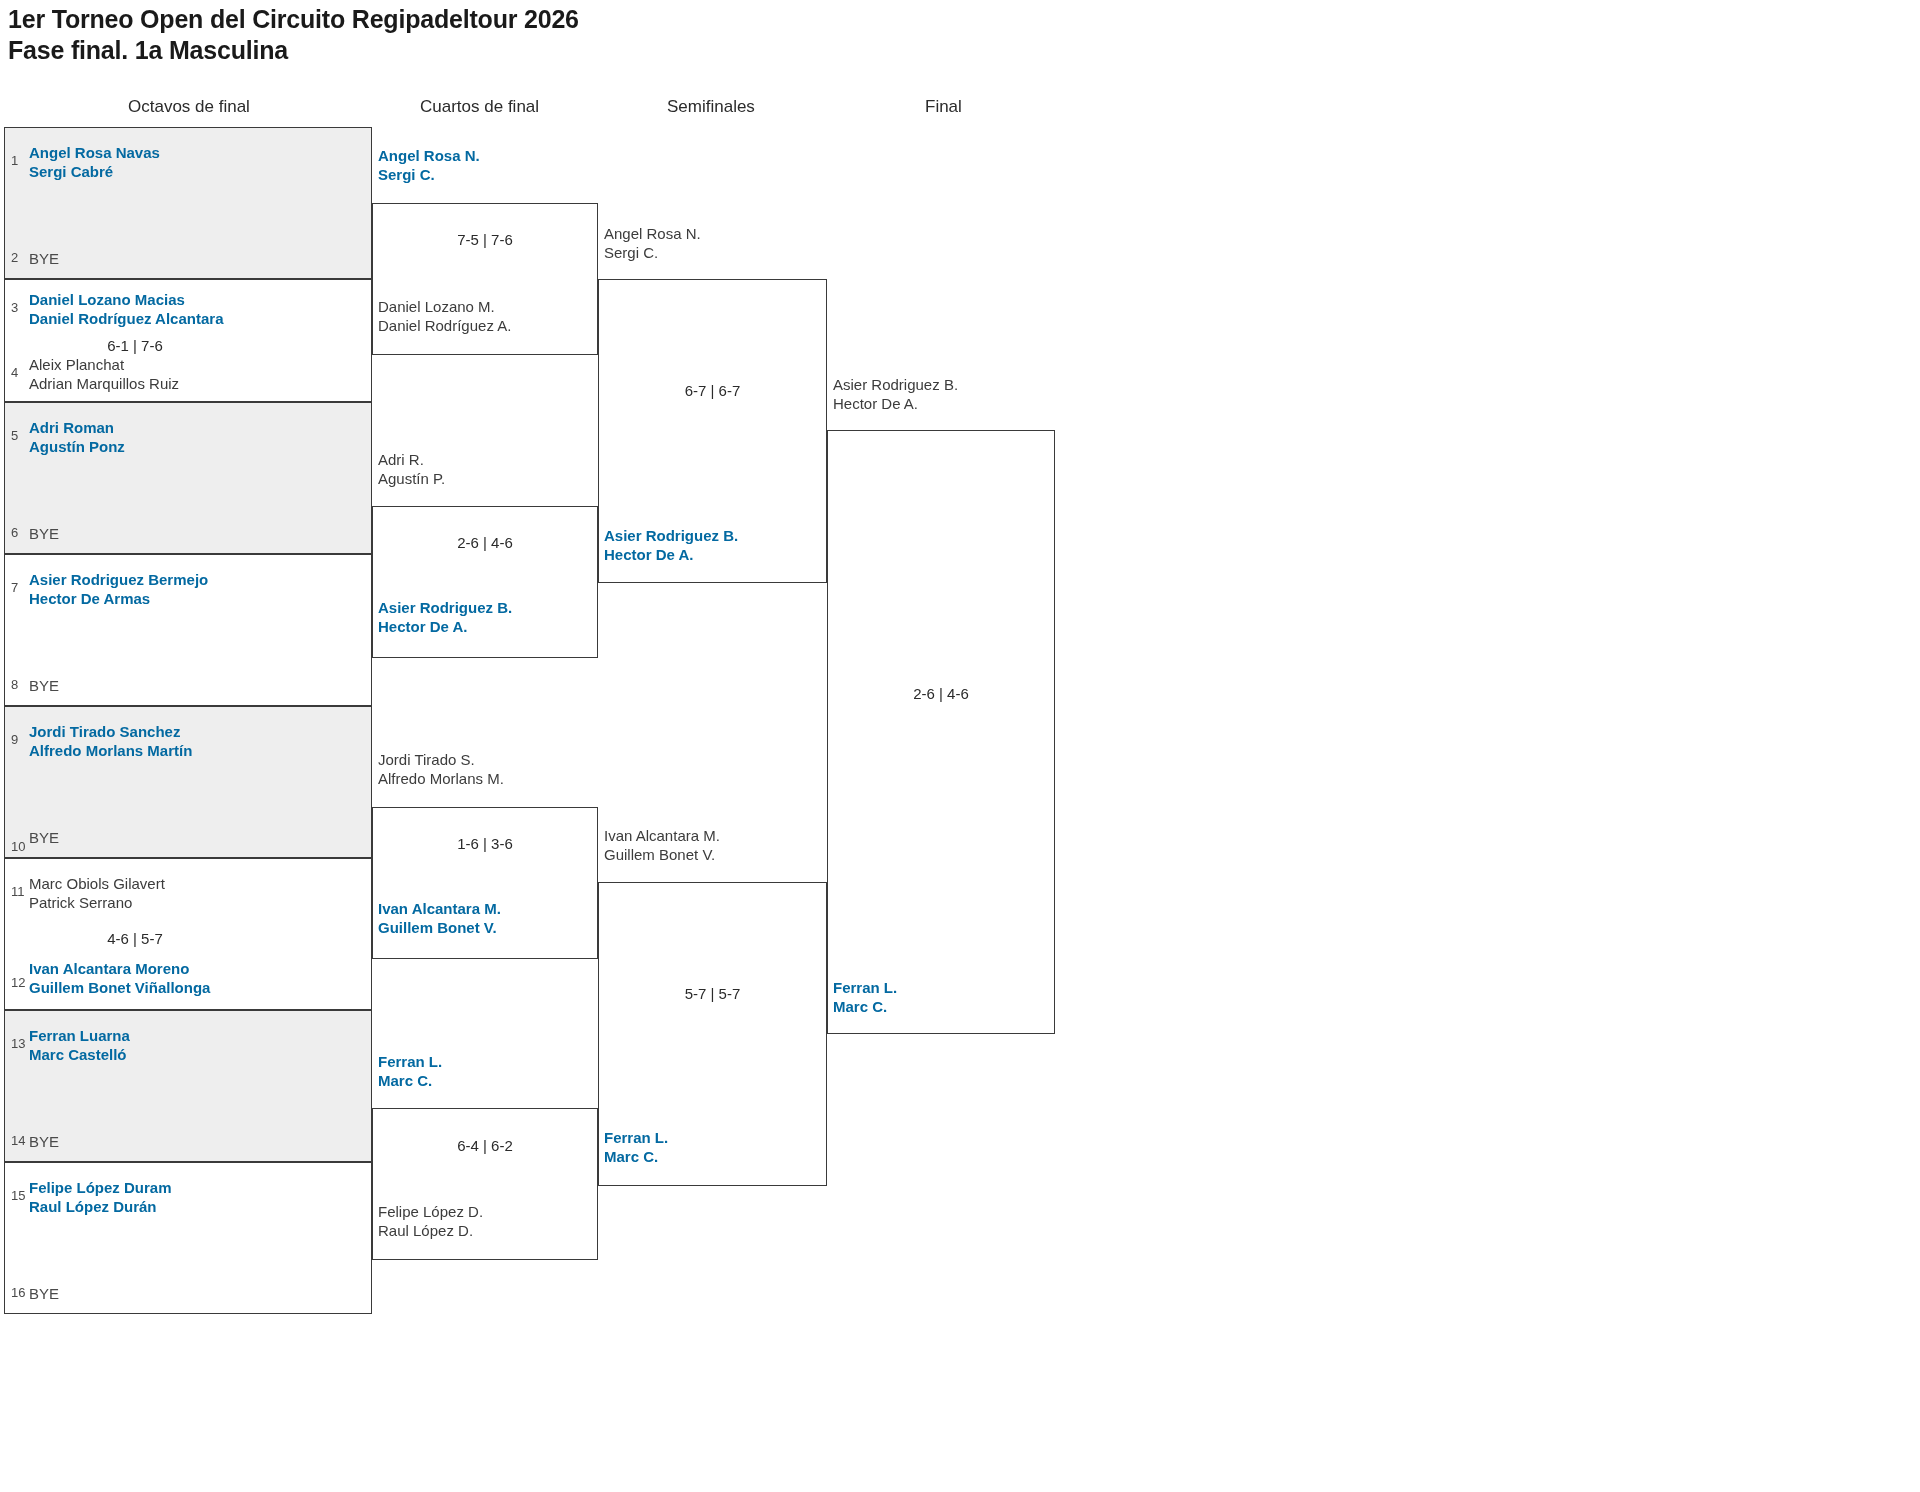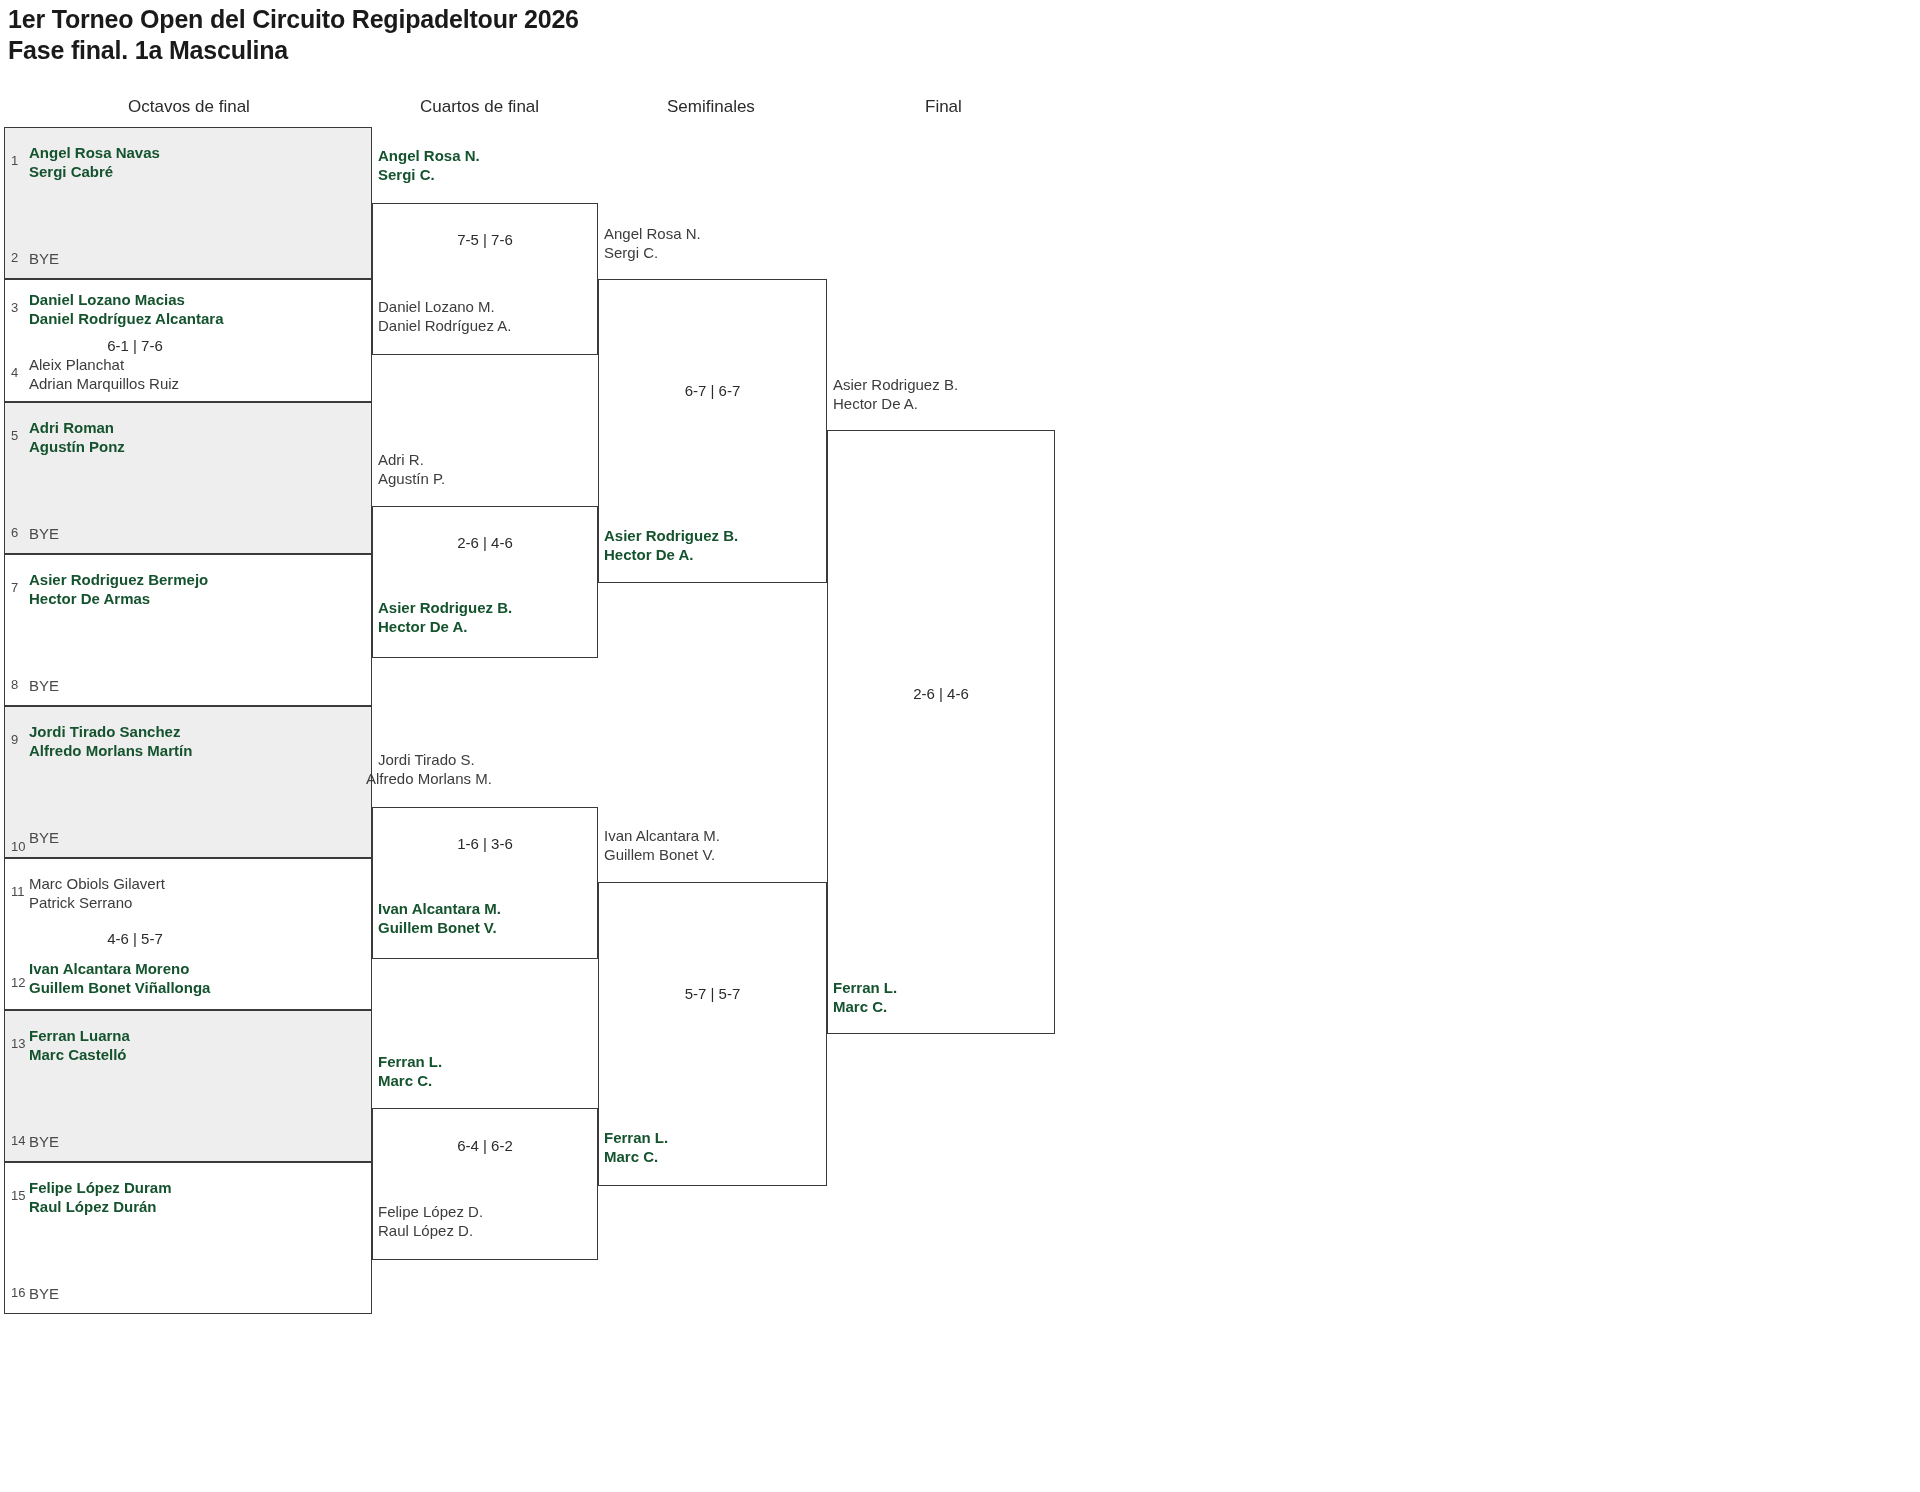--- a/index.html
+++ b/index.html
@@ -32,21 +32,21 @@
 
   .seed-num {
     position: absolute; left: 6px;
     font-size: 13px; color: #4a4a4a; text-align: left;
     width: 22px; white-space: nowrap;
   }
   .team {
     position: absolute;
     font-size: 15px; line-height: 19px; color: #1a1a1a; white-space: nowrap;
   }
-  .team.win { font-weight: 700; color: #14532d; }
+  .team.win { font-weight: 700; color: #0369a1; }
   .team.lose { font-weight: 400; color: #3c3c3c; }
   .team.bye { font-weight: 400; color: #4a4a4a; font-size: 15px; }
 
   .score {
     position: absolute; font-size: 15px; color: #2b2b2b; white-space: nowrap;
     text-align: center;
   }
 
   
   .conn {
@@ -154,21 +154,21 @@
 
   <div class="conn" style="left:372px; top:506px; width:226px; height:152px;"></div>
   <div class="team lose" style="left:378px; top:450px;">Adri R.</div>
   <div class="team lose" style="left:378px; top:469px;">Agustín P.</div>
   <div class="score" style="left:378px; top:534px; width:214px;">2-6 | 4-6</div>
   <div class="team win" style="left:378px; top:598px;">Asier Rodriguez B.</div>
   <div class="team win" style="left:378px; top:617px;">Hector De A.</div>
 
   <div class="conn" style="left:372px; top:807px; width:226px; height:152px;"></div>
   <div class="team lose" style="left:378px; top:750px;">Jordi Tirado S.</div>
-  <div class="team lose" style="left:366px; top:769px;">Alfredo Morlans M.</div>
+  <div class="team lose" style="left:378px; top:769px;">Alfredo Morlans M.</div>
   <div class="score" style="left:378px; top:835px; width:214px;">1-6 | 3-6</div>
   <div class="team win" style="left:378px; top:899px;">Ivan Alcantara M.</div>
   <div class="team win" style="left:378px; top:918px;">Guillem Bonet V.</div>
 
   <div class="conn" style="left:372px; top:1108px; width:226px; height:152px;"></div>
   <div class="team win" style="left:378px; top:1052px;">Ferran L.</div>
   <div class="team win" style="left:378px; top:1071px;">Marc C.</div>
   <div class="score" style="left:378px; top:1137px; width:214px;">6-4 | 6-2</div>
   <div class="team lose" style="left:378px; top:1202px;">Felipe López D.</div>
   <div class="team lose" style="left:378px; top:1221px;">Raul López D.</div>

